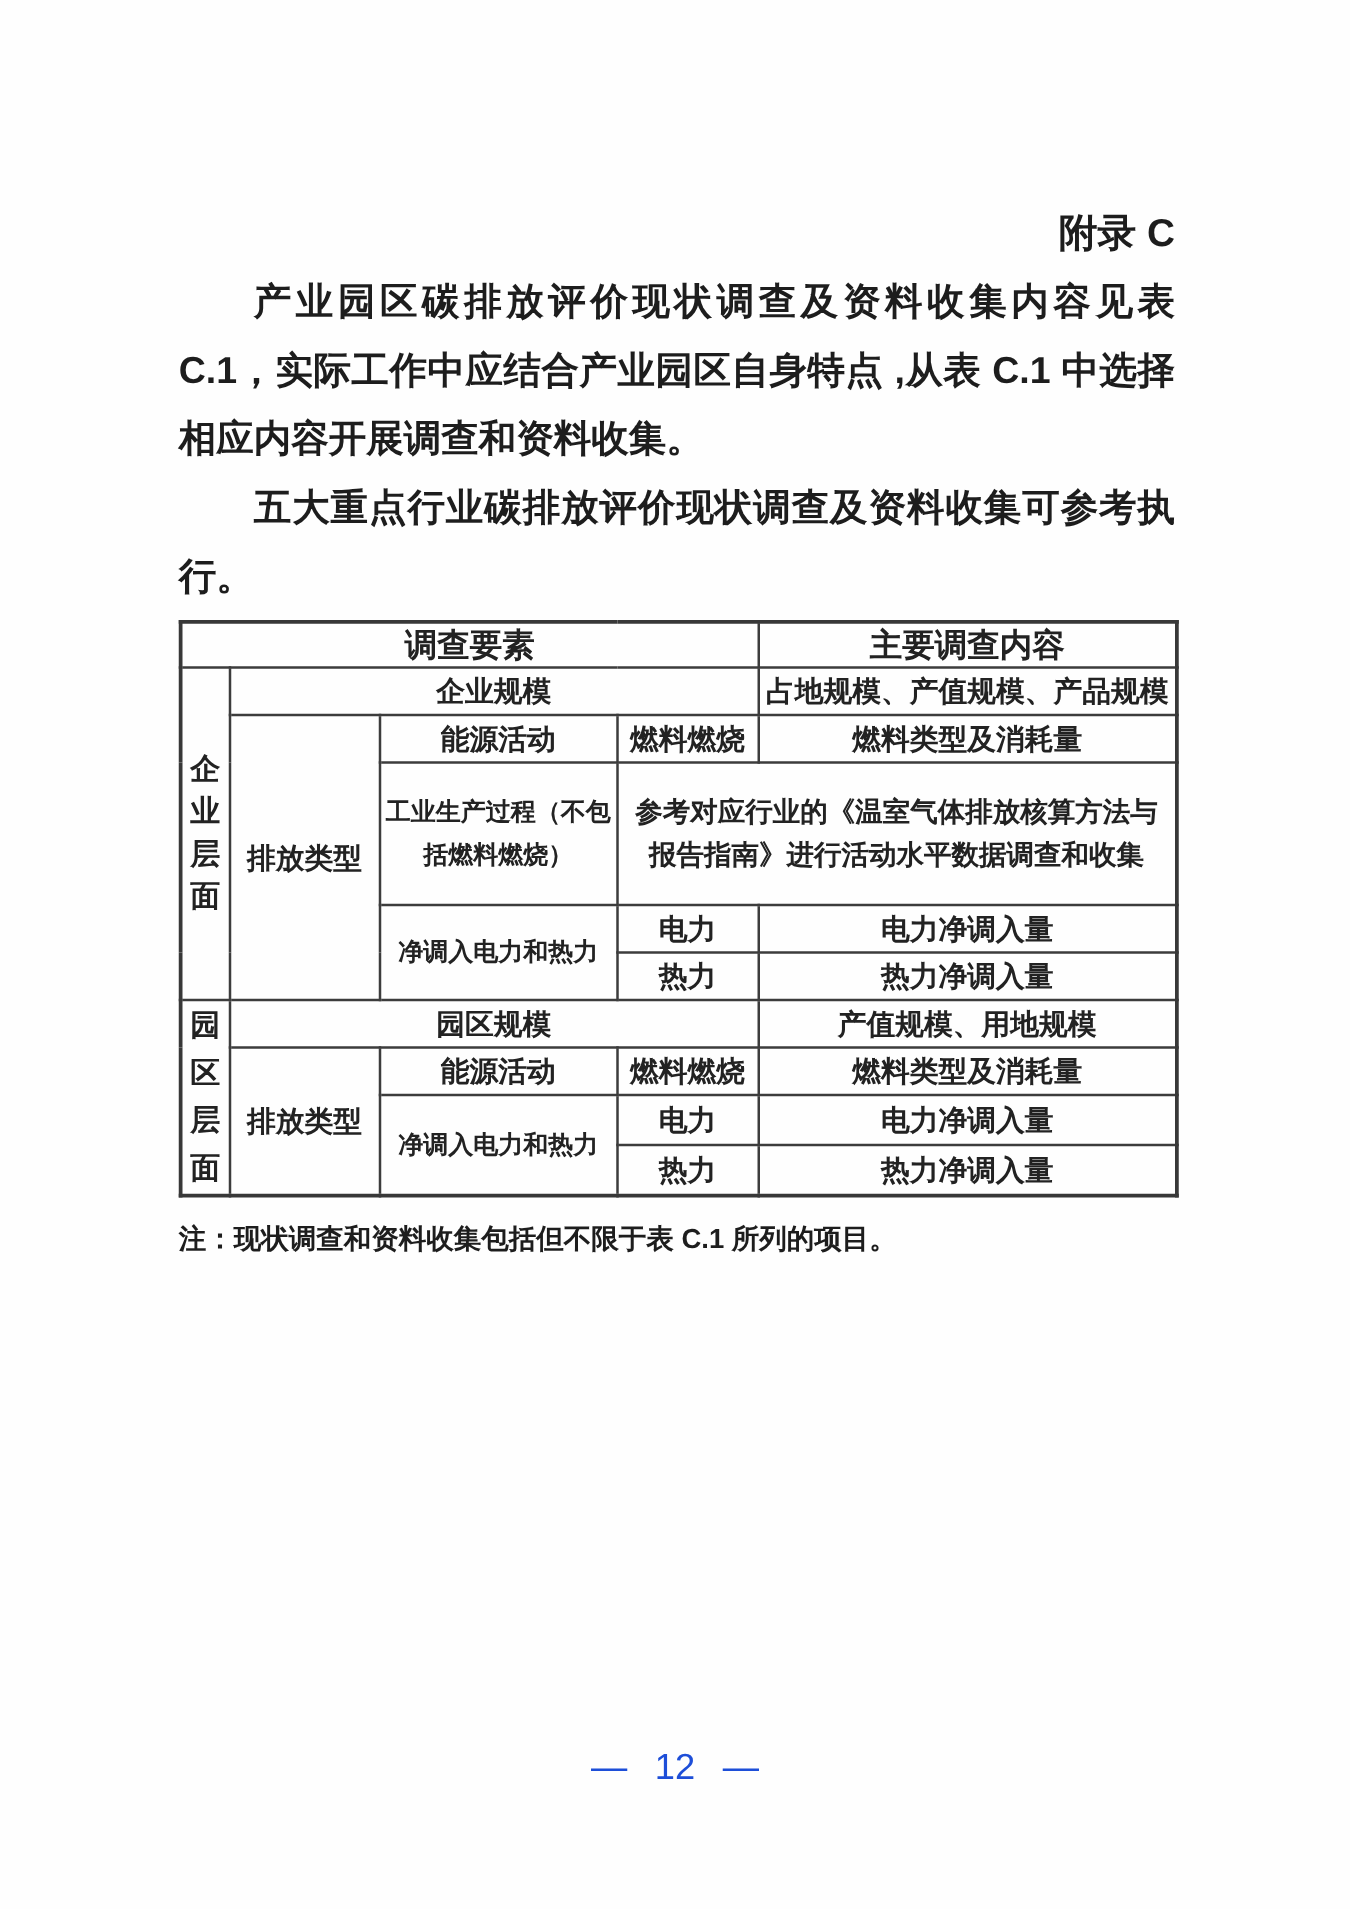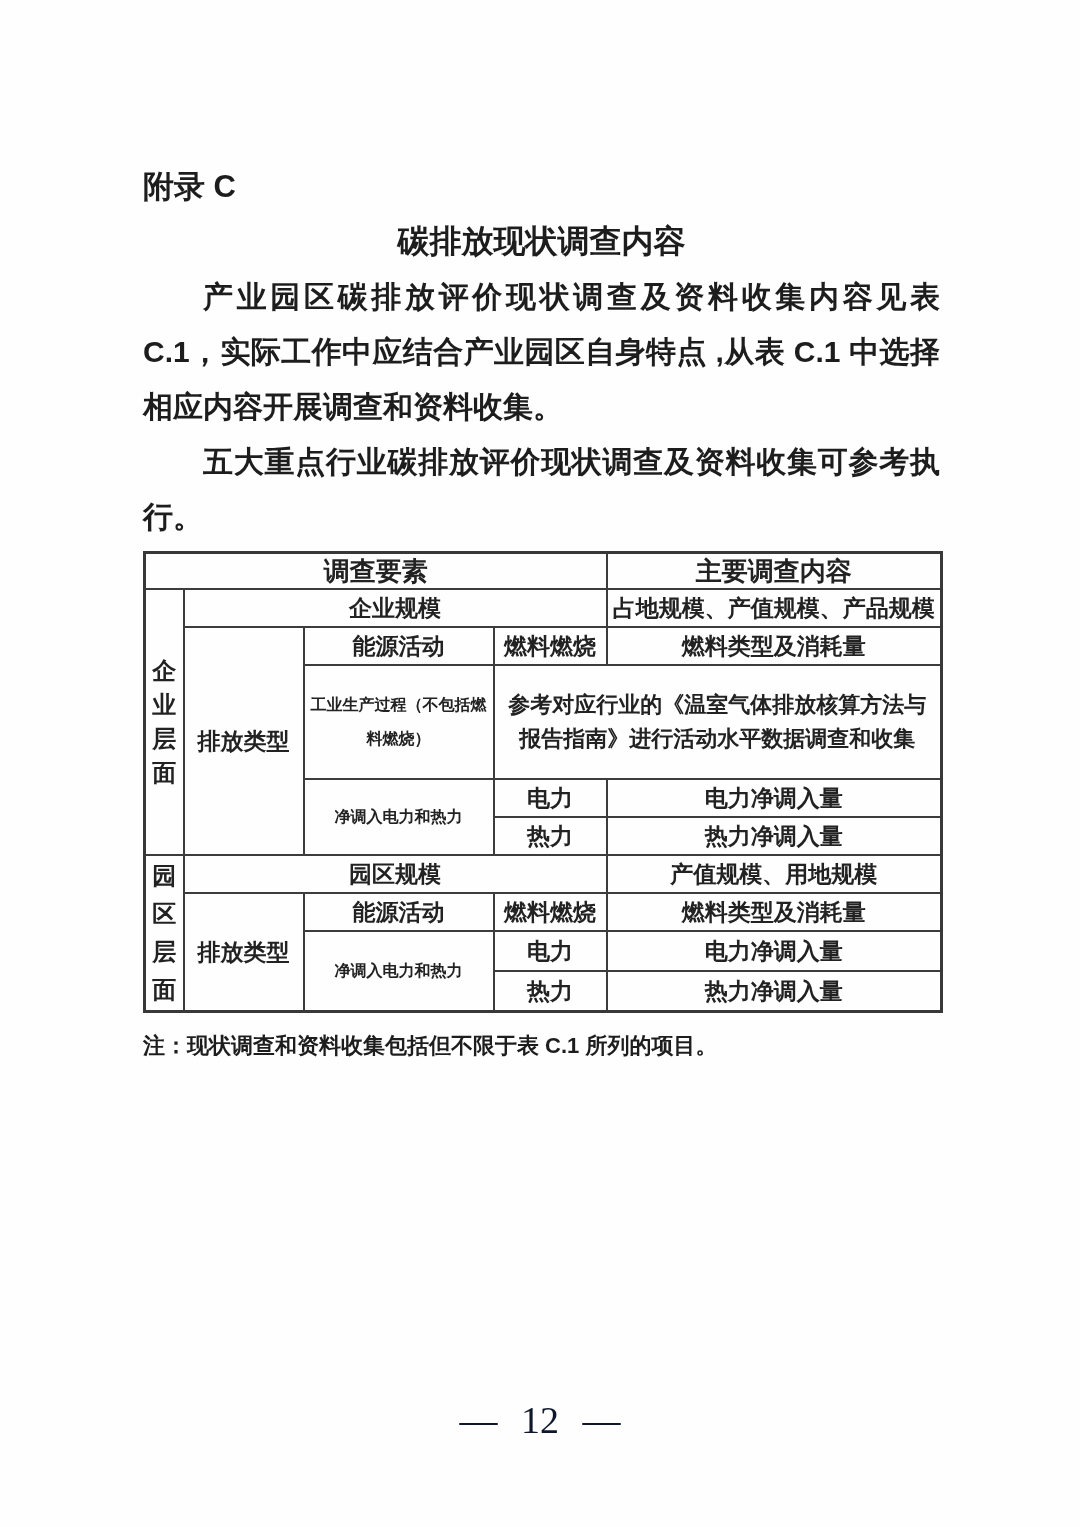--- a/index.html
+++ b/index.html
@@ -16,21 +16,21 @@
     position: absolute;
     left: 143px;
     top: 0;
     width: 797px;
     font-weight: 600;
   }
   .appendix-label {
     margin-top: 170px;
     font-size: 31px;
     line-height: 33px;
-    text-align: left;
+    text-align: right;
   }
   .appendix-type {
     margin-top: 22px;
     font-size: 31px;
     line-height: 33px;
     text-align: center;
   }
   .section-title {
     margin-top: 22px;
     font-size: 32px;
@@ -75,50 +75,49 @@
   table.survey { border: 3px solid #383838; }
   tr.th-row td { font-size: 26px; }
   td.v-label {
     padding: 0;
     word-break: break-all;
     font-size: 24px;
     line-height: 56px;
   }
   td.v-label.park { line-height: 38px; margin-top: 23px; }
   td.cell-industrial,
-  td.cell-netpower { font-size: 16px; line-height: 38px; }
+  td.cell-netpower { font-size: 20px; line-height: 38px; }
   td.cell-ref { font-size: 22px; line-height: 44px; padding: 0 2px; }
   .table-note {
     margin-top: 16px;
     font-size: 22px;
     line-height: 34px;
     text-align: left;
     font-weight: 600;
   }
   .page-footer {
     position: absolute;
     top: 1398px;
     left: 0;
     width: 100%;
     text-align: center;
-    font-family: Liberation Serif, serif;
-    font-size: 38px;
+    font-family: Liberation Sans, sans-serif;
+    font-size: 29px;
     font-weight: 400;
-    color: #0f172a;
+    color: #1d4ed8;
     word-spacing: 14px;
   }
 </style>
 </head>
 <body>
 
 <div class="page">
   <div class="content">
 
     <div class="appendix-label">附录 C</div>
-    <div class="section-title">碳排放现状调查内容</div>
 
     <p class="para para-1">产业园区碳排放评价现状调查及资料收集内容见表 C.1，实际工作中应结合产业园区自身特点 ,从表 C.1 中选择相应内容开展调查和资料收集。</p>
     <p class="para para-2">五大重点行业碳排放评价现状调查及资料收集可参考执行。</p>
 
 
     <table class="survey">
       <colgroup>
         <col style="width:39px">
         <col style="width:120px">
         <col style="width:190px">

